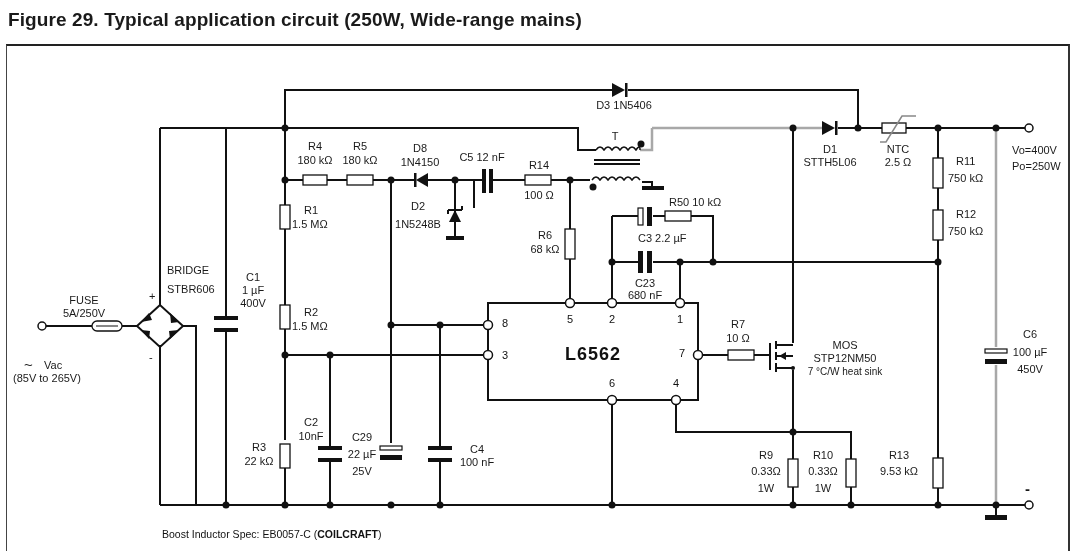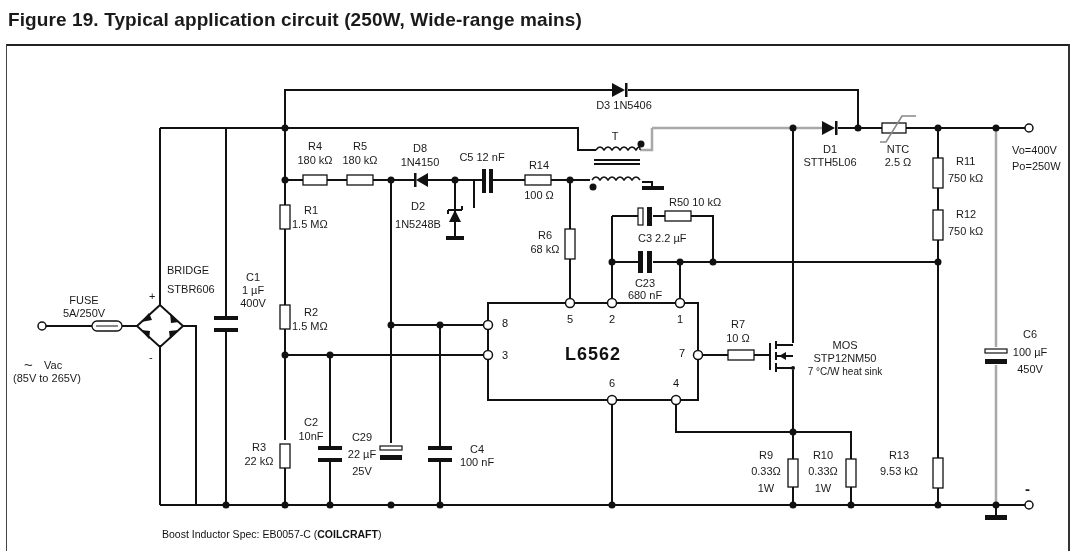--- a/index.html
+++ b/index.html
@@ -15,21 +15,21 @@
   .cap { fill:#111; }
   .lbl { font-family:"Liberation Sans", sans-serif; font-size:11px; fill:#1a1a1a; }
   .lbl-mid { text-anchor:middle; }
   .ic { font-family:"Liberation Sans", sans-serif; font-size:18px; font-weight:bold; fill:#111; text-anchor:middle; letter-spacing:1px; }
   .pinnum { font-family:"Liberation Sans", sans-serif; font-size:11px; fill:#111; text-anchor:middle; }
   .note { font-family:"Liberation Sans", sans-serif; font-size:10.5px; fill:#111; }
 </style>
 </head>
 <body>
 
-<div class="title">Figure 19. Typical application circuit (250W, Wide-range mains)</div>
+<div class="title">Figure 29. Typical application circuit (250W, Wide-range mains)</div>
 <div class="frame"></div>
 
 <svg width="1076" height="551" viewBox="0 0 1076 551">
 
   <g>
 
     <path class="w" d="M160 128 H578 V150 H596"></path>
 
     <path class="w" d="M160 128 V295"></path>
 

